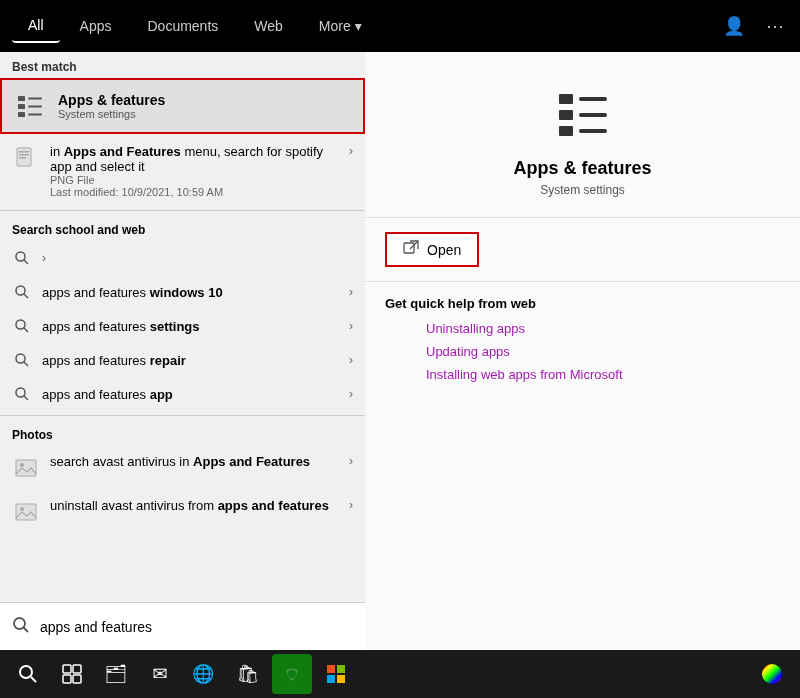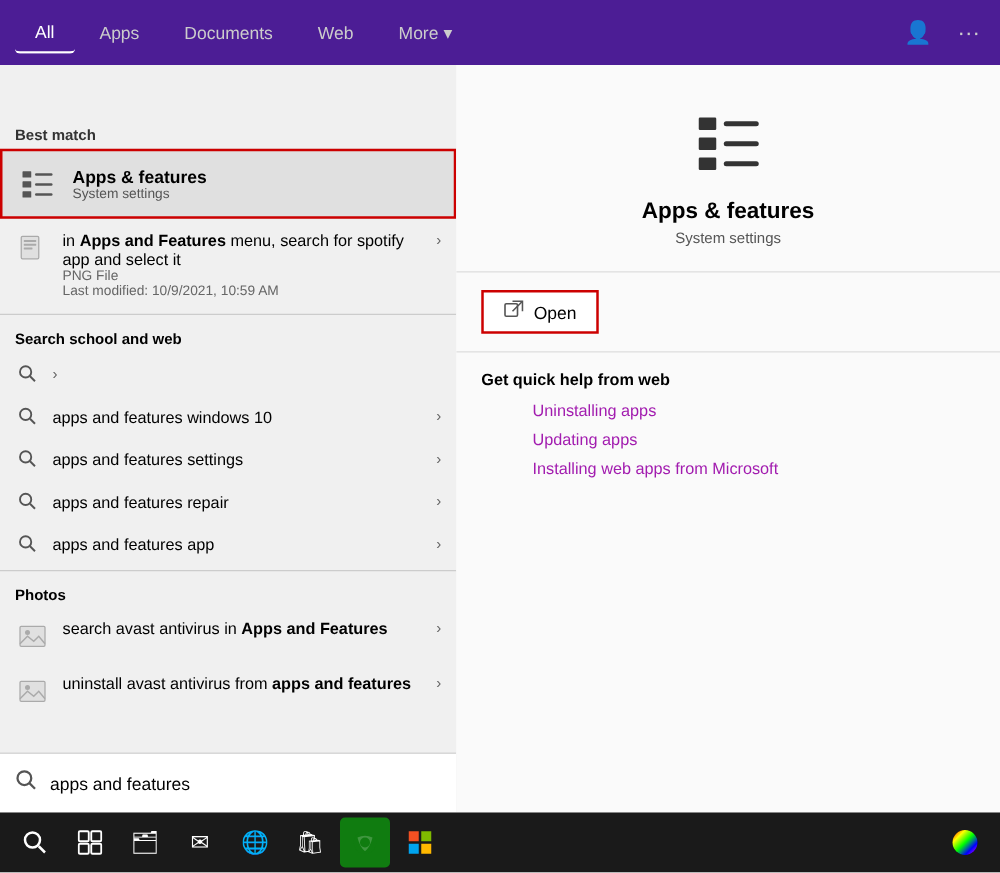--- a/index.html
+++ b/index.html
@@ -10,21 +10,21 @@
       background: #f0f0f0;
       overflow: hidden;
       display: flex;
       flex-direction: column;
     }
 
     
     .top-nav {
       display: flex;
       align-items: center;
-      background: #4c1d95;
+      background: #000000;
       height: 52px;
       padding: 0 12px;
       gap: 4px;
       flex-shrink: 0;
     }
     .nav-tab {
       color: #ccc;
       padding: 8px 16px;
       font-size: 14px;
       cursor: pointer;
@@ -61,21 +61,20 @@
 
     
     .left-panel {
       width: 365px;
       background: #f0f0f0;
       display: flex;
       flex-direction: column;
       flex-shrink: 0;
       overflow-y: auto;
       overflow-x: hidden;
-      margin-top: 41px;
     }
 
     .section-label {
       font-size: 12px;
       color: #333;
       font-weight: 600;
       padding: 8px 12px 4px 12px;
     }
 
     
@@ -166,21 +165,21 @@
       display: flex;
       align-items: center;
       justify-content: center;
       flex-shrink: 0;
     }
     .web-item-text {
       flex: 1;
       font-size: 13px;
       color: #000;
     }
-    .web-item-text b { font-weight: 400; }
+    .web-item-text b { font-weight: 700; }
 
     
     .divider {
       height: 1px;
       background: #ccc;
       margin: 4px 0;
     }
 
     
     .photos-section-label {

